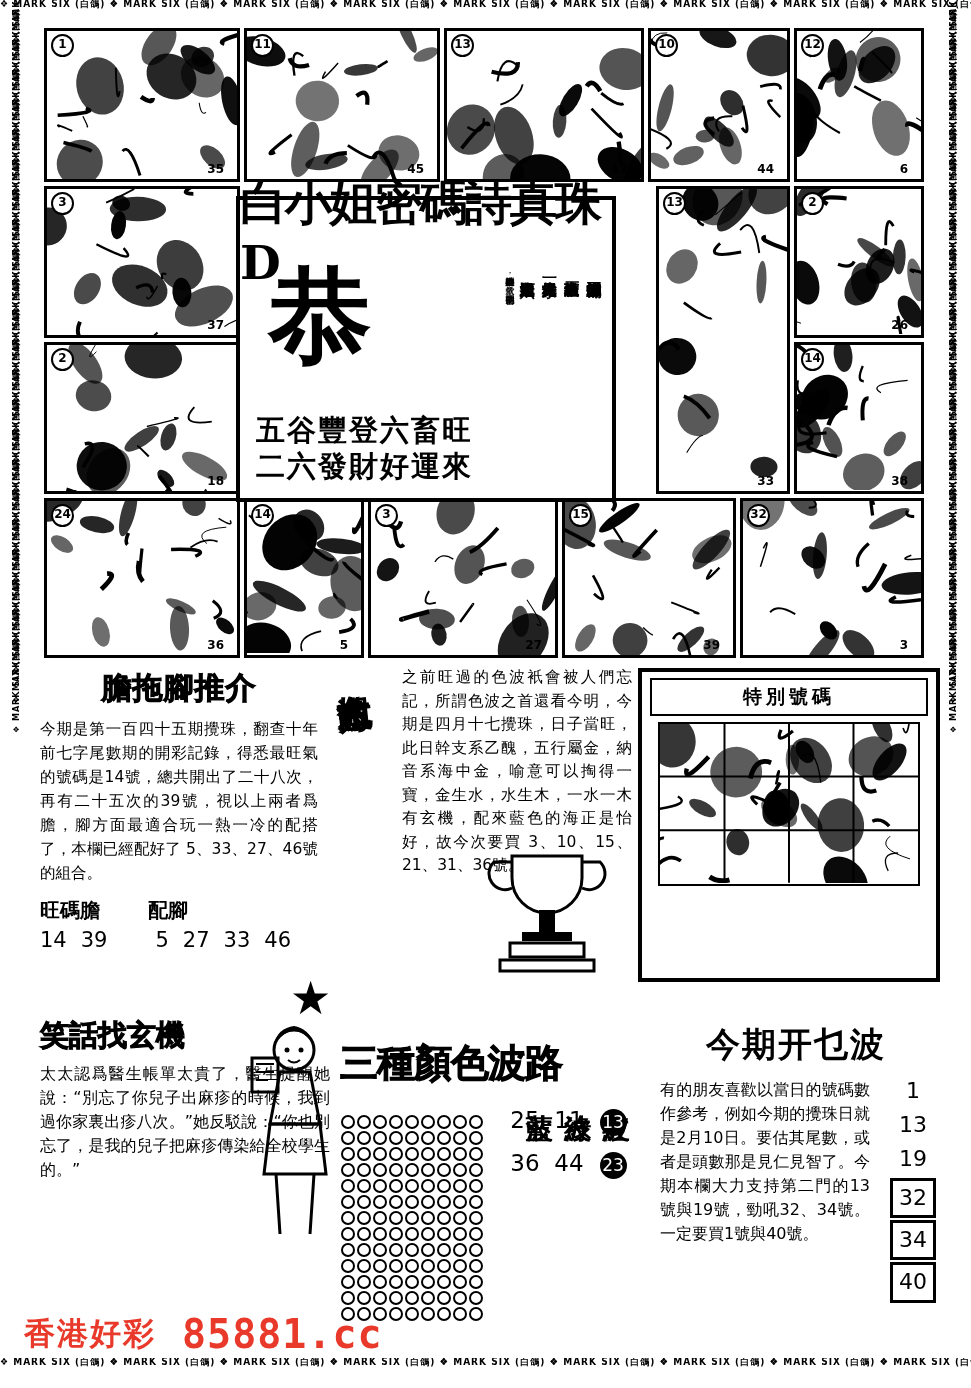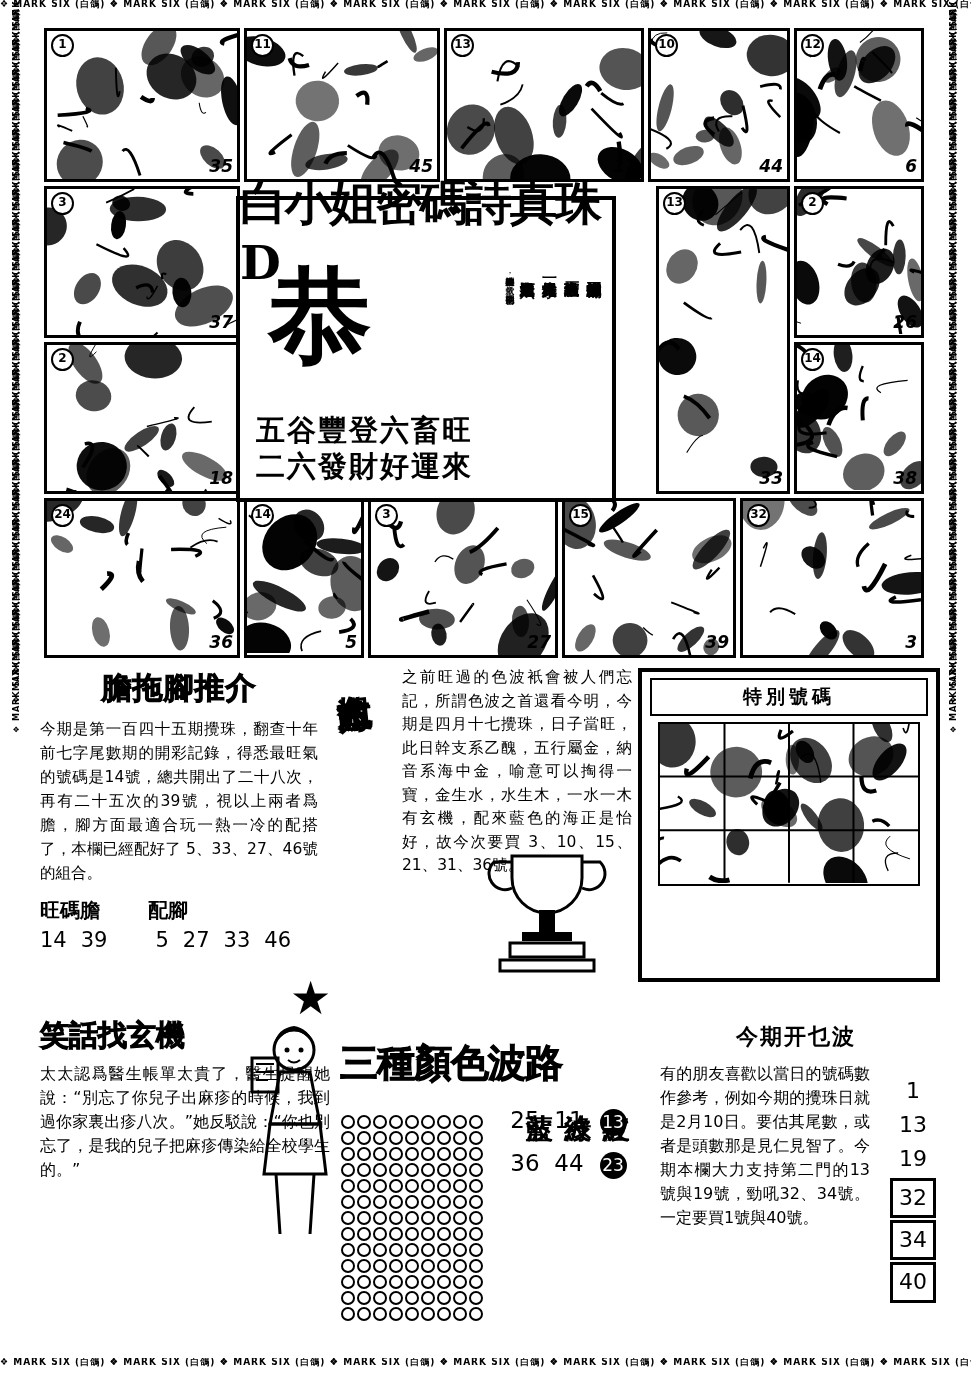--- a/index.html
+++ b/index.html
@@ -20,21 +20,21 @@
   .border-left{top:0;left:0;width:34px;height:1388px;}
   .border-right{top:0;right:0;width:34px;height:1388px;}
   .bt-cell{display:inline-block;width:110px;text-align:center;font-size:9px;transform:scaleY(1.1);}
   .side-cell{display:block;text-align:center;font-size:8px;transform:rotate(-90deg);margin:22px 0;}
 
   
   .grid{position:absolute;left:44px;top:28px;width:884px;height:632px;}
   .cell{position:absolute;border:3px solid #000;background:#fff;overflow:hidden;}
   .cell .num-tl{position:absolute;left:4px;top:3px;width:19px;height:19px;border-radius:50%;
      border:2px solid #000;font-size:12px;line-height:17px;text-align:center;font-weight:bold;background:#fff;z-index:3;}
-  .cell .num-br{position:absolute;right:4px;bottom:3px;font-size:17px;font-weight:bold;z-index:3;font-style:italic;}
+  .cell .num-br{position:absolute;right:13px;bottom:3px;font-size:12px;font-weight:bold;z-index:3;}
   .ink{position:absolute;inset:0;}
 
   
   .center-title{position:absolute;left:236px;top:196px;width:372px;height:298px;border:4px solid #000;background:#fff;z-index:5;}
   .ct-head{position:absolute;left:0;top:0;width:100%;height:62px;display:flex;align-items:center;justify-content:center;
     font-family:"DejaVu Serif",serif;font-weight:bold;font-size:47px;letter-spacing:-2px;}
   .ct-gong{position:absolute;left:28px;top:64px;font-size:104px;font-weight:bold;font-family:"DejaVu Serif",serif;line-height:1;}
   .ct-poem{position:absolute;right:8px;top:70px;width:180px;height:150px;display:flex;flex-direction:row-reverse;gap:2px;}
   .pcol{writing-mode:vertical-rl;text-orientation:upright;font-size:15px;line-height:1.35;font-family:"DejaVu Serif",serif;font-weight:bold;}
   .pcol.small{font-size:9px;font-weight:normal;line-height:1.25;}
@@ -76,21 +76,21 @@
   .pf-title{font-size:38px;font-weight:bold;font-family:"DejaVu Serif",serif;letter-spacing:-1px;
     -webkit-text-stroke:1px #000;}
   .colors{display:flex;justify-content:flex-end;gap:10px;margin-top:4px;}
   .ccol{writing-mode:vertical-rl;text-orientation:upright;font-size:27px;font-weight:bold;font-family:"DejaVu Serif",serif;line-height:1.05;}
   .cnums{display:flex;justify-content:flex-end;gap:10px;margin-top:14px;font-size:23px;text-align:center;}
   .cnums .cn{width:34px;}
   .ball{display:inline-block;width:27px;height:27px;border-radius:50%;background:#000;color:#fff;line-height:27px;text-align:center;font-size:17px;}
   .dotgrid{position:absolute;left:0;top:76px;width:150px;height:212px;}
 
   .panelG{position:absolute;left:620px;top:10px;width:272px;height:312px;}
-  .pg-title{font-size:22px;font-weight:bold;font-family:"DejaVu Serif",serif;text-align:center;letter-spacing:2px;}
+  .pg-title{font-size:34px;font-weight:bold;font-family:"DejaVu Serif",serif;text-align:center;letter-spacing:2px;}
   .pg-body{font-size:16px;line-height:1.5;margin-top:10px;text-align:justify;width:210px;}
   .pg-nums{position:absolute;right:-4px;top:52px;width:46px;text-align:center;font-size:22px;line-height:1.55;}
   .pg-nums .boxn{border:3px solid #000;margin-top:2px;}
 
   
   .footer{position:absolute;left:0;bottom:30px;width:971px;height:48px;display:flex;align-items:center;}
   .f-left{margin-left:24px;font-size:31px;font-weight:bold;color:#e8392a;font-family:"DejaVu Serif",serif;letter-spacing:2px;}
   .f-right{margin-left:26px;font-size:40px;font-weight:bold;color:#e8392a;font-family:"DejaVu Sans Mono",monospace;letter-spacing:1px;}
 
   .star{position:absolute;left:290px;top:975px;font-size:46px;line-height:1;}
@@ -780,13 +780,17 @@
           <div>1</div>
           <div>13</div>
           <div>19</div>
           <div class="boxn">32</div>
           <div class="boxn">34</div>
           <div class="boxn">40</div>
         </div>
     </div>
   </div>
 
+  <div class="footer">
+    <div class="f-left">香港好彩</div>
+    <div class="f-right">85881.cc</div>
+  </div>
 </div>
 
 </body></html>

